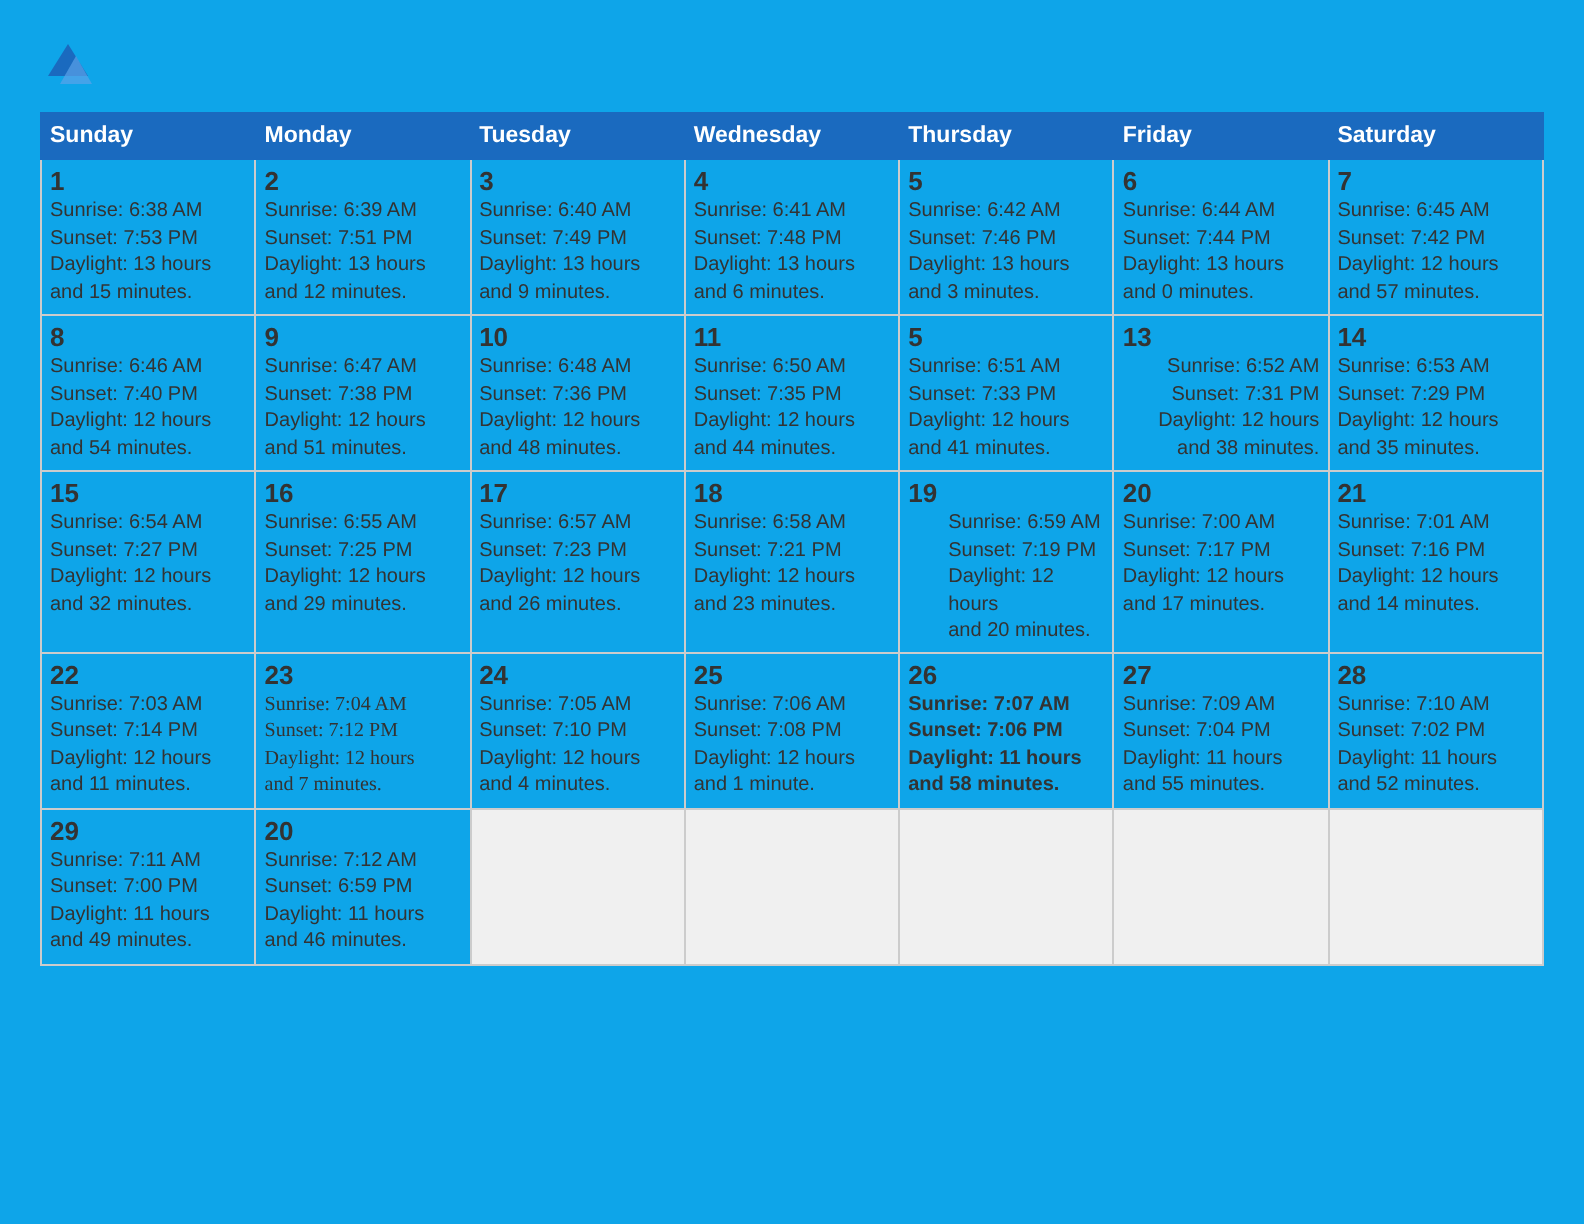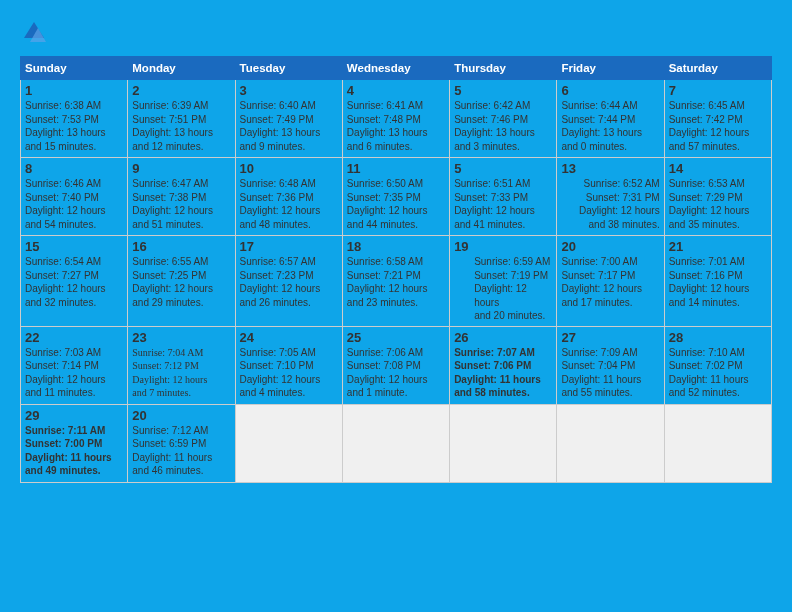--- a/index.html
+++ b/index.html
@@ -331,21 +331,21 @@
             <span class="day-num">28</span>
             <div class="day-info" style="white-space: pre-line;">Sunrise: 7:10 AM
 Sunset: 7:02 PM
 Daylight: 11 hours
 and 52 minutes.</div>
           </td>
         </tr>
         <tr>
           <td>
             <span class="day-num">29</span>
-            <div class="day-info" style="white-space: pre-line; font-weight: bold;">Sunrise: 7:11 AM
+            <div class="day-info" style="white-space: pre-line;">Sunrise: 7:11 AM
 Sunset: 7:00 PM
 Daylight: 11 hours
 and 49 minutes.</div>
           </td>
           <td>
             <span class="day-num">20</span>
             <div class="day-info" style="white-space: pre-line;">Sunrise: 7:12 AM
 Sunset: 6:59 PM
 Daylight: 11 hours
 and 46 minutes.</div>

